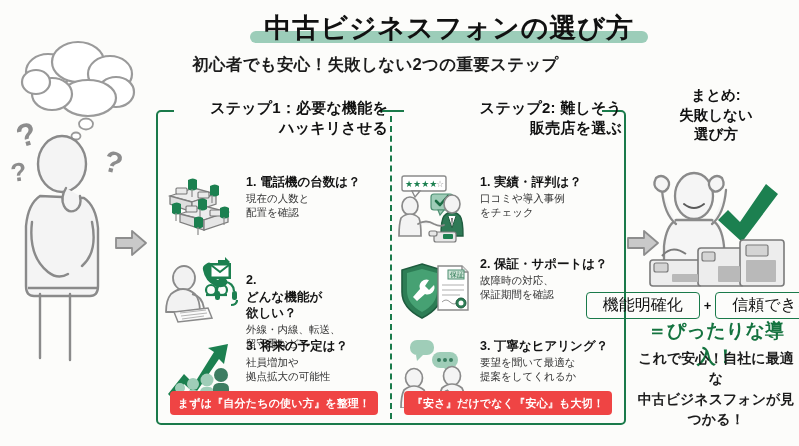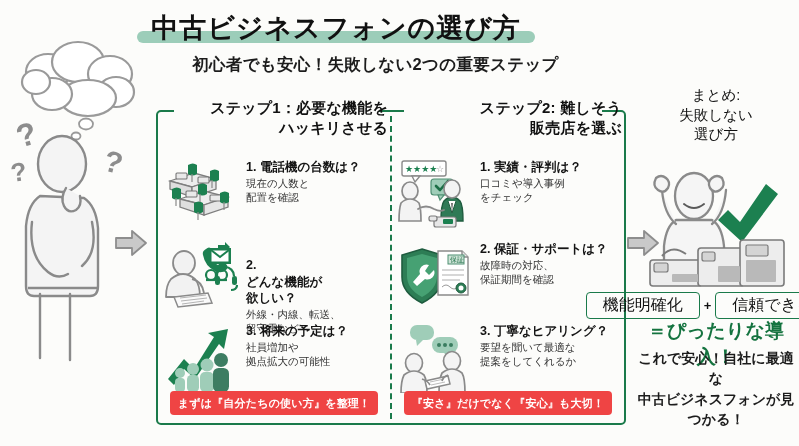--- a/index.html
+++ b/index.html
@@ -6,21 +6,21 @@
   html,body { width:799px; height:446px; overflow:hidden; }
   body {
     background:#fcfcfa;
     font-family:"Liberation Sans","DejaVu Sans",sans-serif;
     color:#1c1c1c;
     position:relative;
   }
   .stage { position:relative; width:799px; height:446px; }
 
   
-  .title-wrap { position:absolute; left:12px; top:10px; width:648px; text-align:center; }
+  .title-wrap { position:absolute; left:0; top:10px; width:648px; text-align:right; }
   .title-line { position:relative; display:inline-block; padding:0 14px; }
   .title-hl {
     position:absolute; left:0; right:0; bottom:3px; height:12px;
     background:#9ccdb9; border-radius:6px; z-index:0;
   }
   .title-text {
     position:relative; z-index:1;
     font-size:27px; font-weight:bold; letter-spacing:1px; color:#111;
   }
   .subtitle {
@@ -62,21 +62,21 @@
   .col { position:absolute; top:0; width:228px; height:315px; }
   .col-1 { left:4px; }
   .col-2 { left:238px; }
 
   .step-head {
     position:absolute; top:-12px; left:0; width:228px;
     text-align:right; font-size:15px; font-weight:bold; line-height:1.32;
     color:#111; letter-spacing:.2px;
   }
 
-  .items { position:absolute; top:47px; left:0; width:228px; }
+  .items { position:absolute; top:62px; left:0; width:228px; }
   .item { position:relative; height:78px; margin-bottom:4px; }
   .item-icon {
     position:absolute; left:4px; top:2px; width:74px; height:70px;
   }
   .item-body { position:absolute; left:86px; top:2px; width:140px; }
   .item-title {
     font-size:12.5px; font-weight:bold; color:#141414; line-height:1.3;
   }
   .item-sub {
     margin-top:2px; font-size:10.5px; line-height:1.32; color:#333; white-space:pre-line;
@@ -86,21 +86,21 @@
     position:absolute; bottom:10px; left:10px; width:208px; height:24px;
     background:#ef4444; border-radius:4px;
     display:flex; align-items:center; justify-content:center;
     color:#fff; font-size:11px; font-weight:bold; letter-spacing:.2px;
   }
 
   
   .summary { position:absolute; left:636px; top:86px; width:160px; height:350px; }
   .sum-head {
     position:absolute; left:0; top:0; width:160px; text-align:center;
-    font-size:14.5px; font-weight:normal; line-height:1.35; color:#111;
+    font-size:14.5px; font-weight:bold; line-height:1.35; color:#111;
   }
   .sum-art { position:absolute; left:0; top:62px; width:160px; height:140px; }
 
   .formula {
     position:absolute; left:0; top:206px; width:160px;
     display:flex; align-items:center; justify-content:center; gap:4px;
   }
   .pill {
     border:1.6px solid #1a7a4a; border-radius:4px; padding:2px 16px;
     font-size:16px; font-weight:normal; color:#111; white-space:nowrap;

